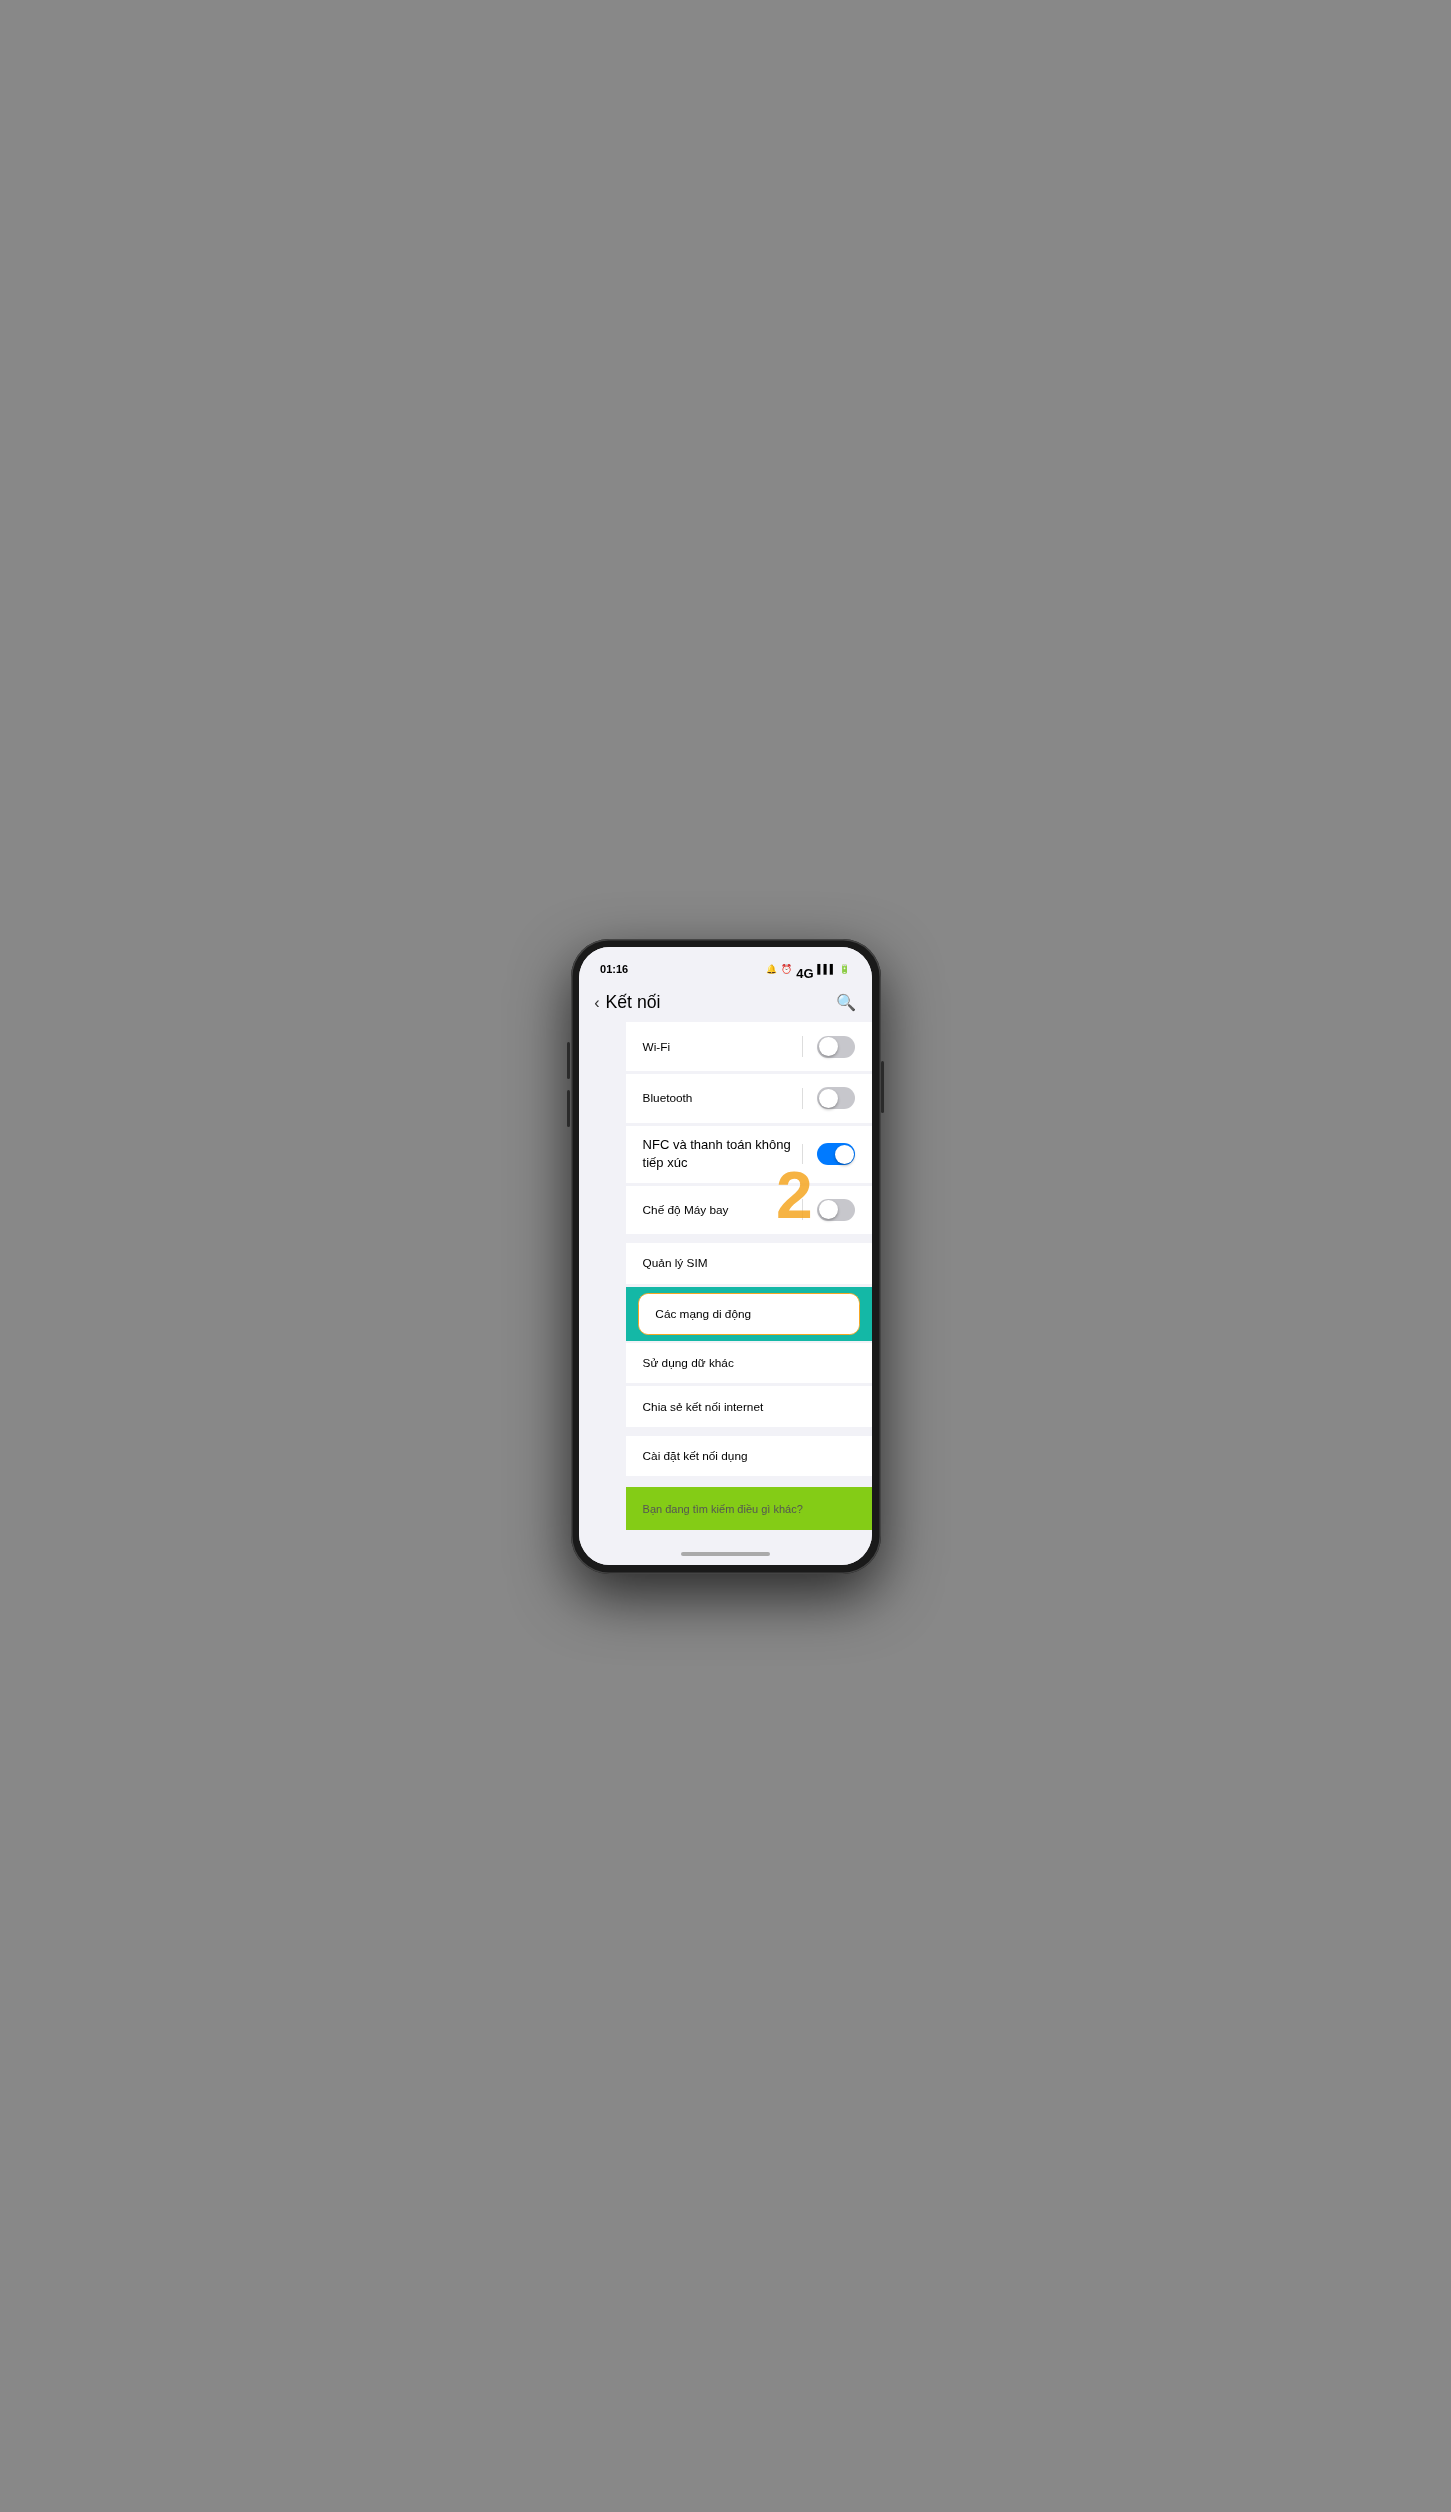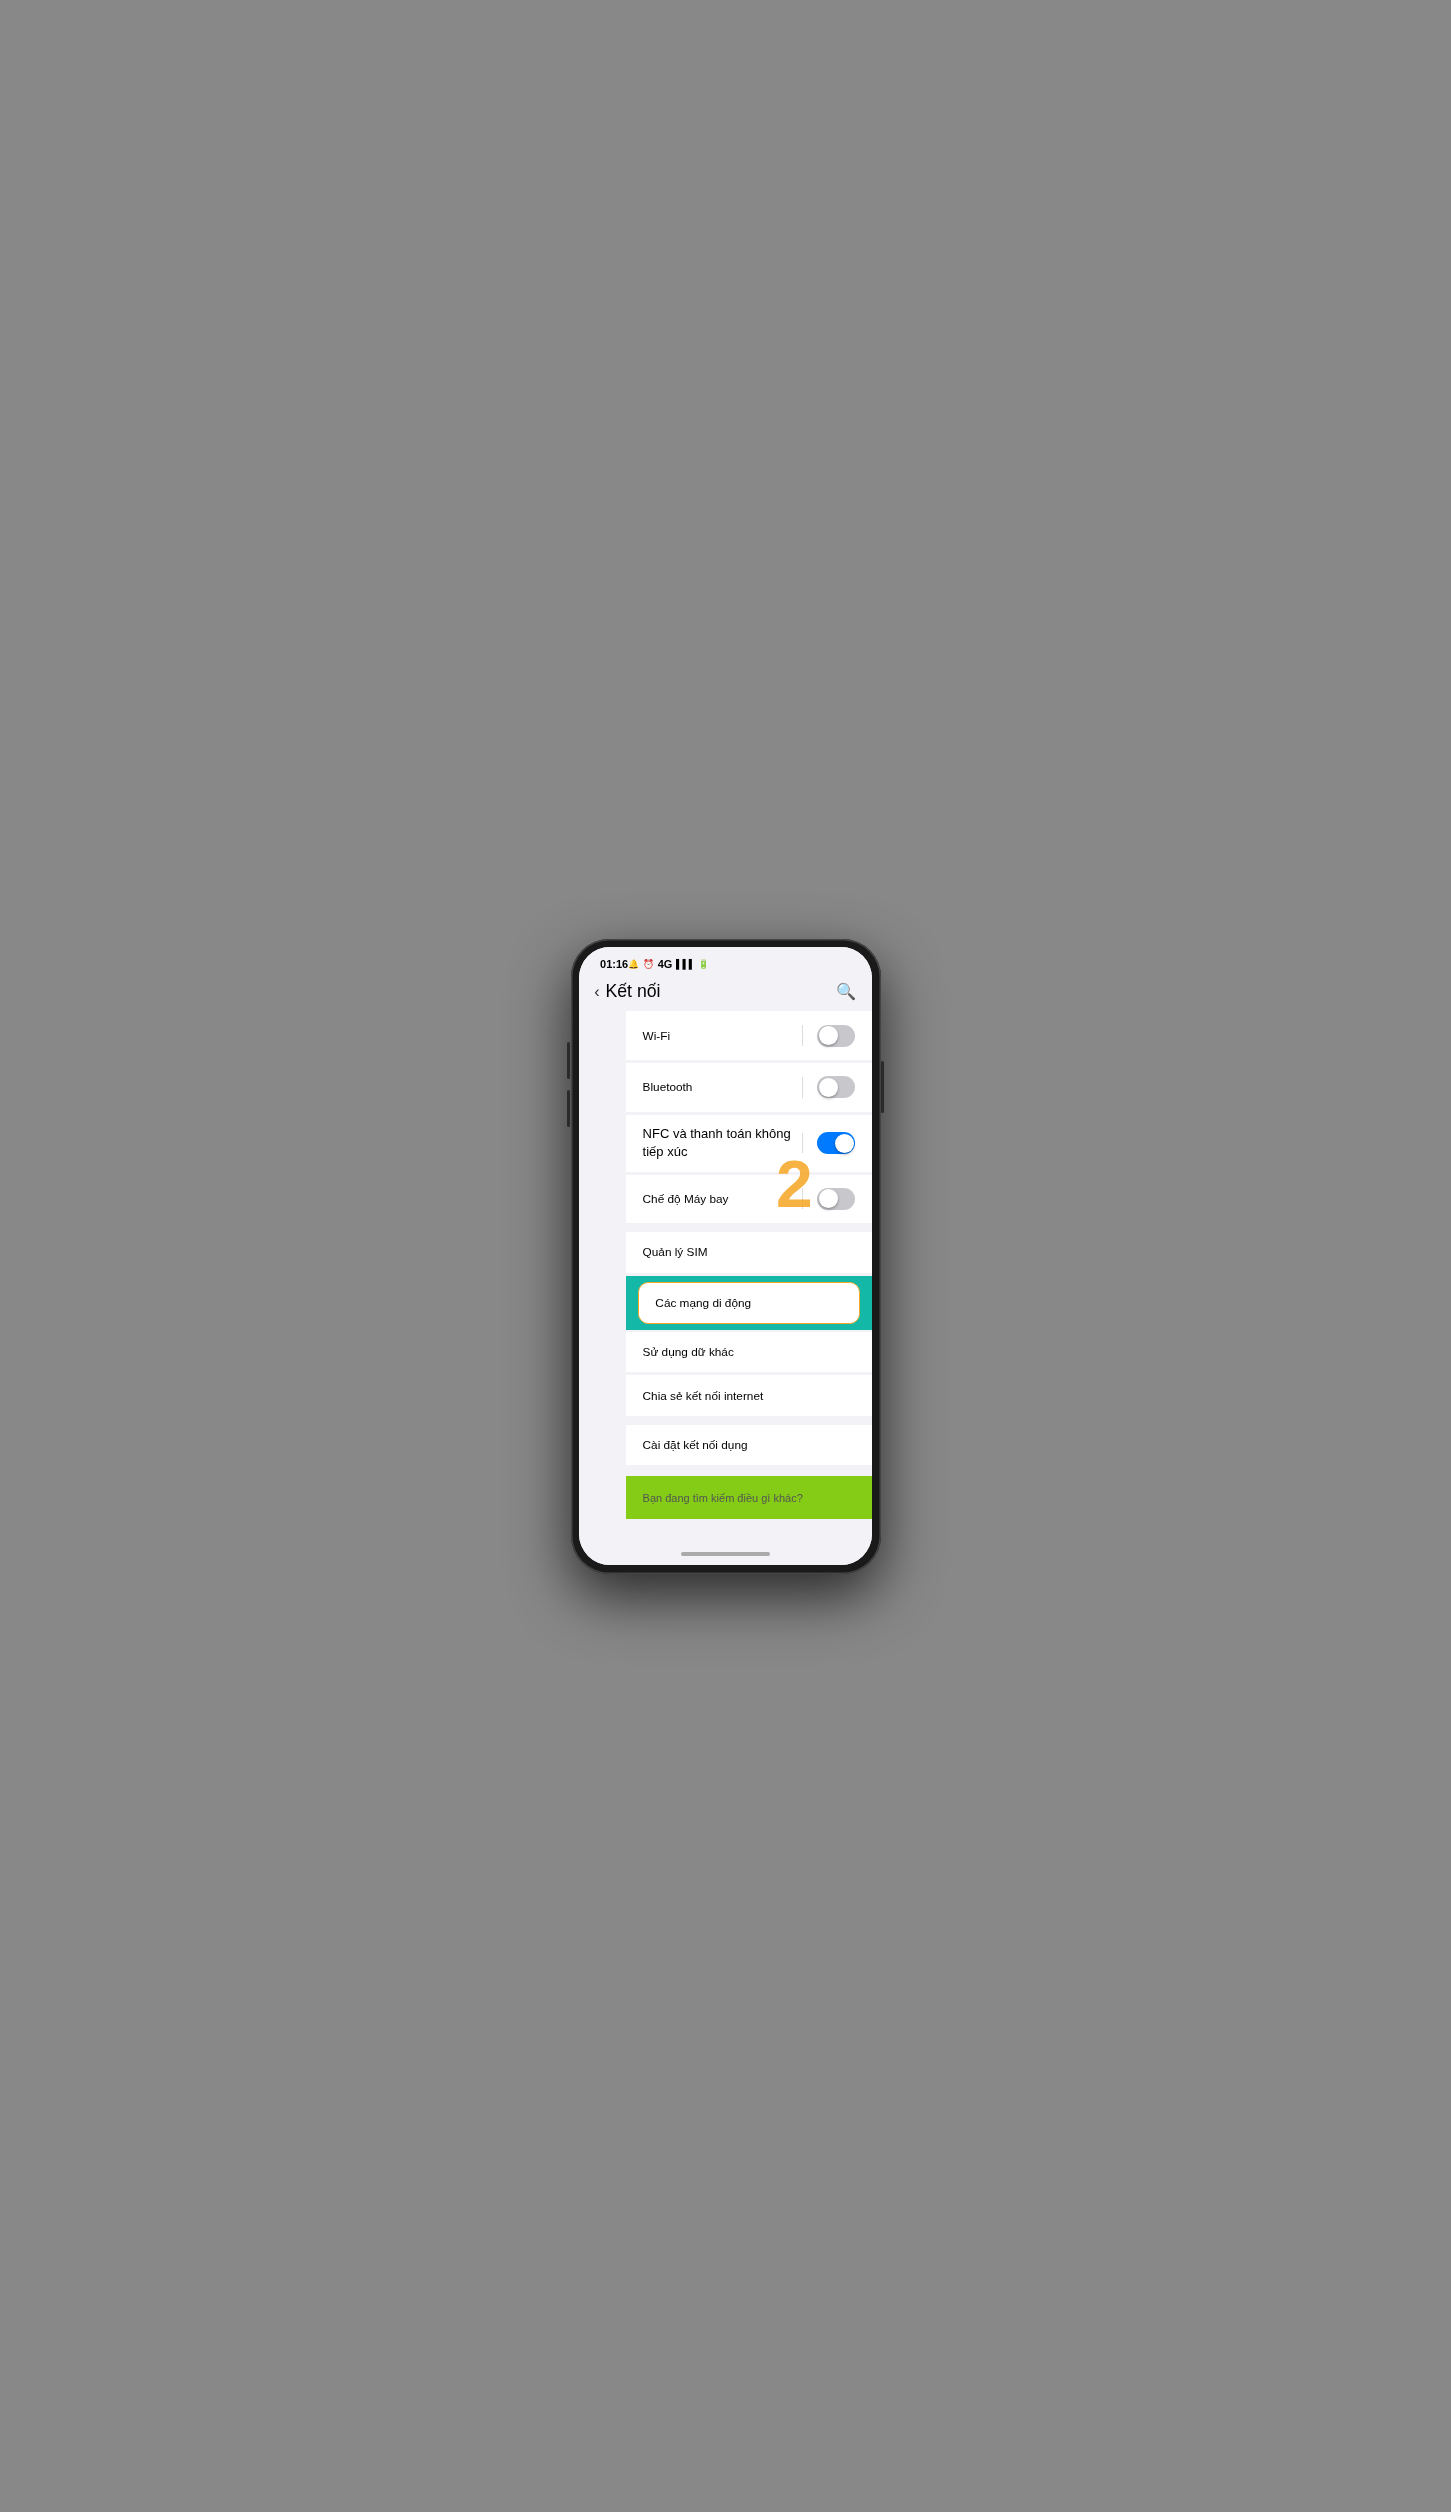--- a/index.html
+++ b/index.html
@@ -58,21 +58,21 @@
       border-radius: 31px;
       overflow: hidden;
       display: flex;
       flex-direction: column;
     }
 
     .status-bar {
       background: #f2f2f7;
       padding: 10.3px 20.7px 4.4px;
       display: flex;
-      justify-content: flex-start;
+      justify-content: space-between;
       align-items: center;
       flex-shrink: 0;
     }
 
     .status-time {
       font-size: 11px;
       font-weight: 600;
       color: #000;
     }
 
@@ -286,21 +286,21 @@
   <div class="phone-side-btn btn-volume-down"></div>
   <div class="phone-side-btn btn-power"></div>
 
   <div class="phone-screen">
 
     <div class="status-bar">
       <span class="status-time">01:16</span>
       <div class="status-icons">
         <span class="status-icon">🔔</span>
         <span class="status-icon">⏰</span>
-        <span class="status-icon" style="font-size:11px;font-weight:bold;">4G</span>
+        <span class="status-icon" style="font-size:13px;font-weight:bold;margin-top:8px;">4G</span>
         <span class="status-icon">▌▌▌</span>
         <span class="status-icon">🔋</span>
       </div>
     </div>
 
     <div class="header-bar">
       <div class="header-left">
         <span class="back-arrow">‹</span>
         <span class="header-title">Kết nối</span>
       </div>

